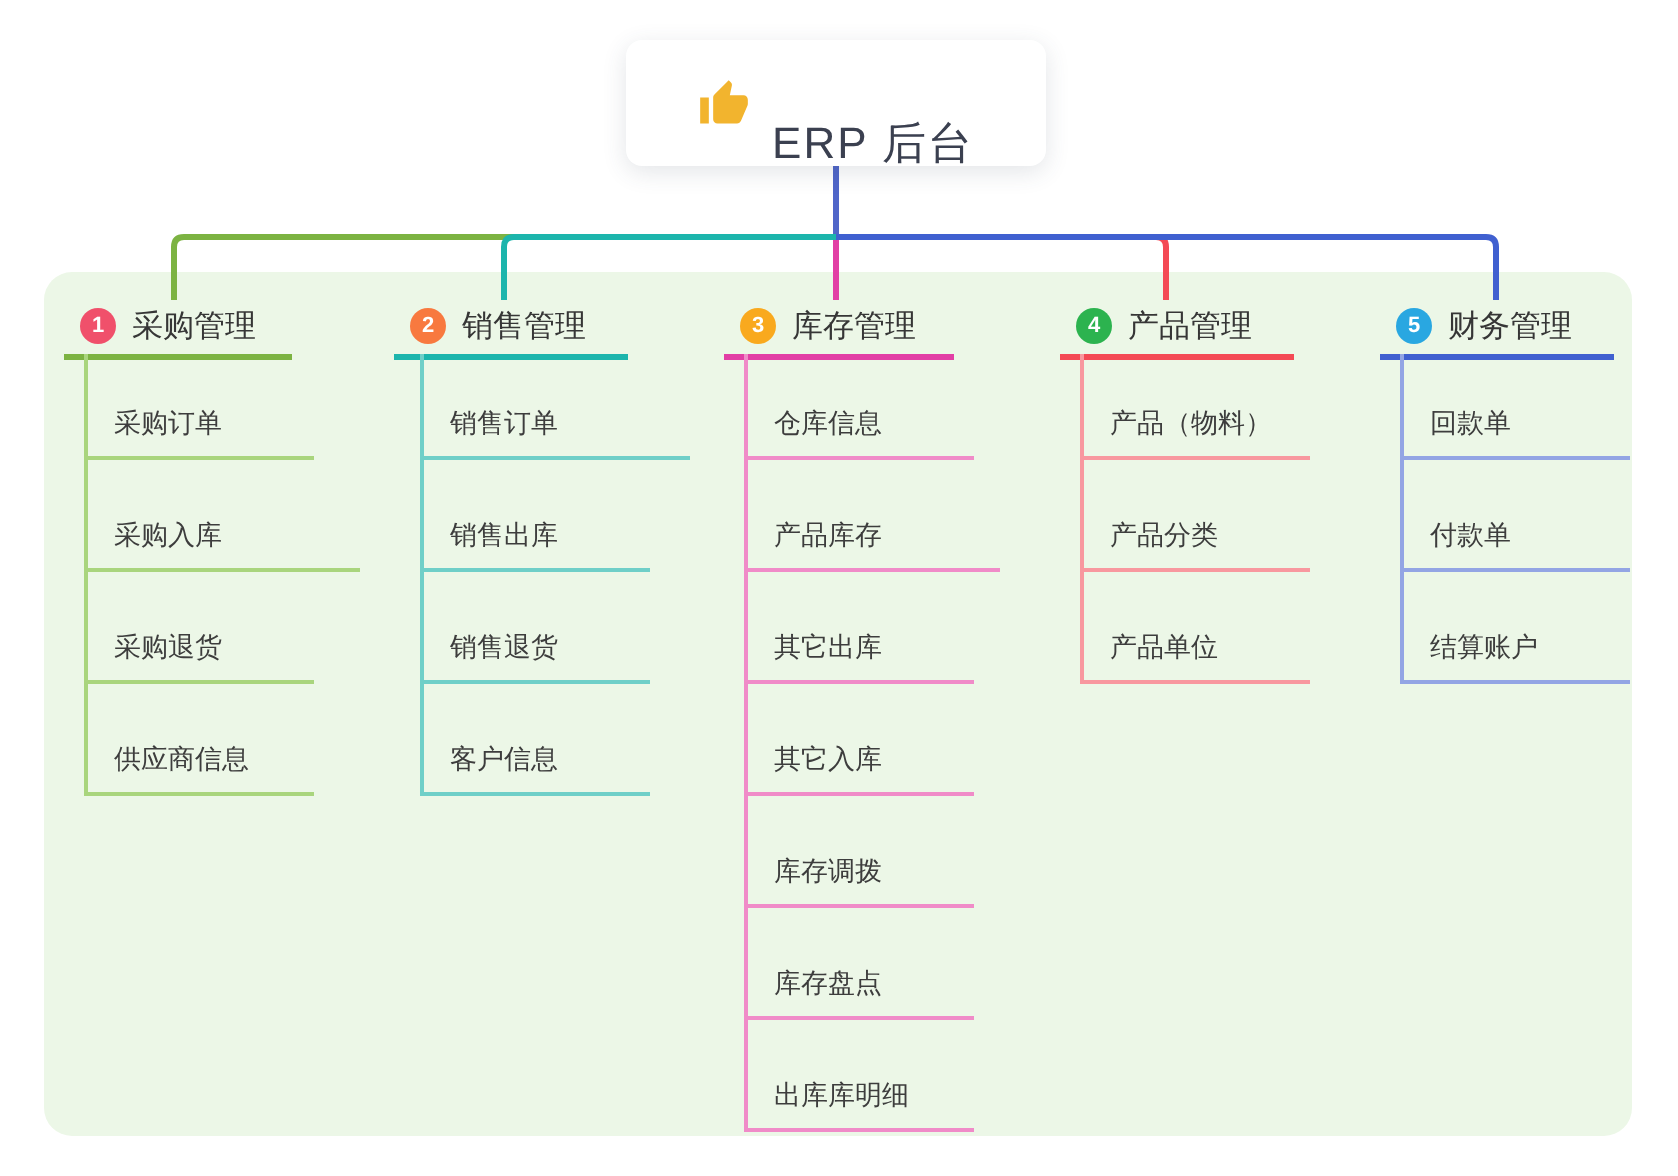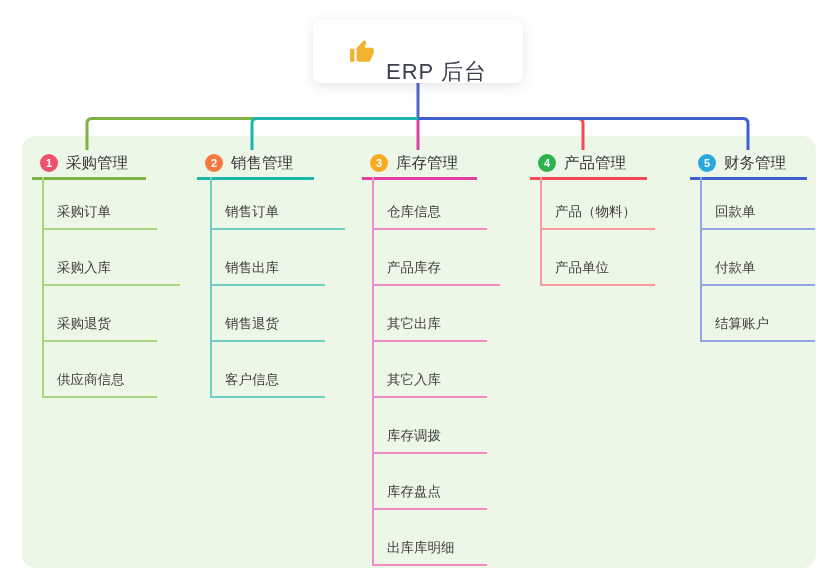--- a/index.html
+++ b/index.html
@@ -139,20 +139,23 @@
     </div>
     <div class="branch-header" style="left: 530px; width: 117px; border-bottom-color: rgb(244, 74, 85);">
       <span class="badge" style="background: rgb(44, 179, 79);">4</span>
       <span class="branch-label">产品管理</span>
     </div>
     <div class="children" style="left: 540px; top: 177px; border-left-color: rgb(248, 152, 159);">
       <div class="child" style="border-bottom-color: rgb(248, 152, 159);">
         <span class="child-label">产品（物料）</span>
       </div>
       <div class="child" style="border-bottom-color: rgb(248, 152, 159);">
+        <span class="child-label">产品分类</span>
+      </div>
+      <div class="child" style="border-bottom-color: rgb(248, 152, 159);">
         <span class="child-label">产品单位</span>
       </div>
     </div>
     <div class="branch-header" style="left: 690px; width: 117px; border-bottom-color: rgb(64, 96, 208);">
       <span class="badge" style="background: rgb(41, 167, 225);">5</span>
       <span class="branch-label">财务管理</span>
     </div>
     <div class="children" style="left: 700px; top: 177px; border-left-color: rgb(147, 165, 228);">
       <div class="child" style="border-bottom-color: rgb(147, 165, 228);">
         <span class="child-label">回款单</span>

